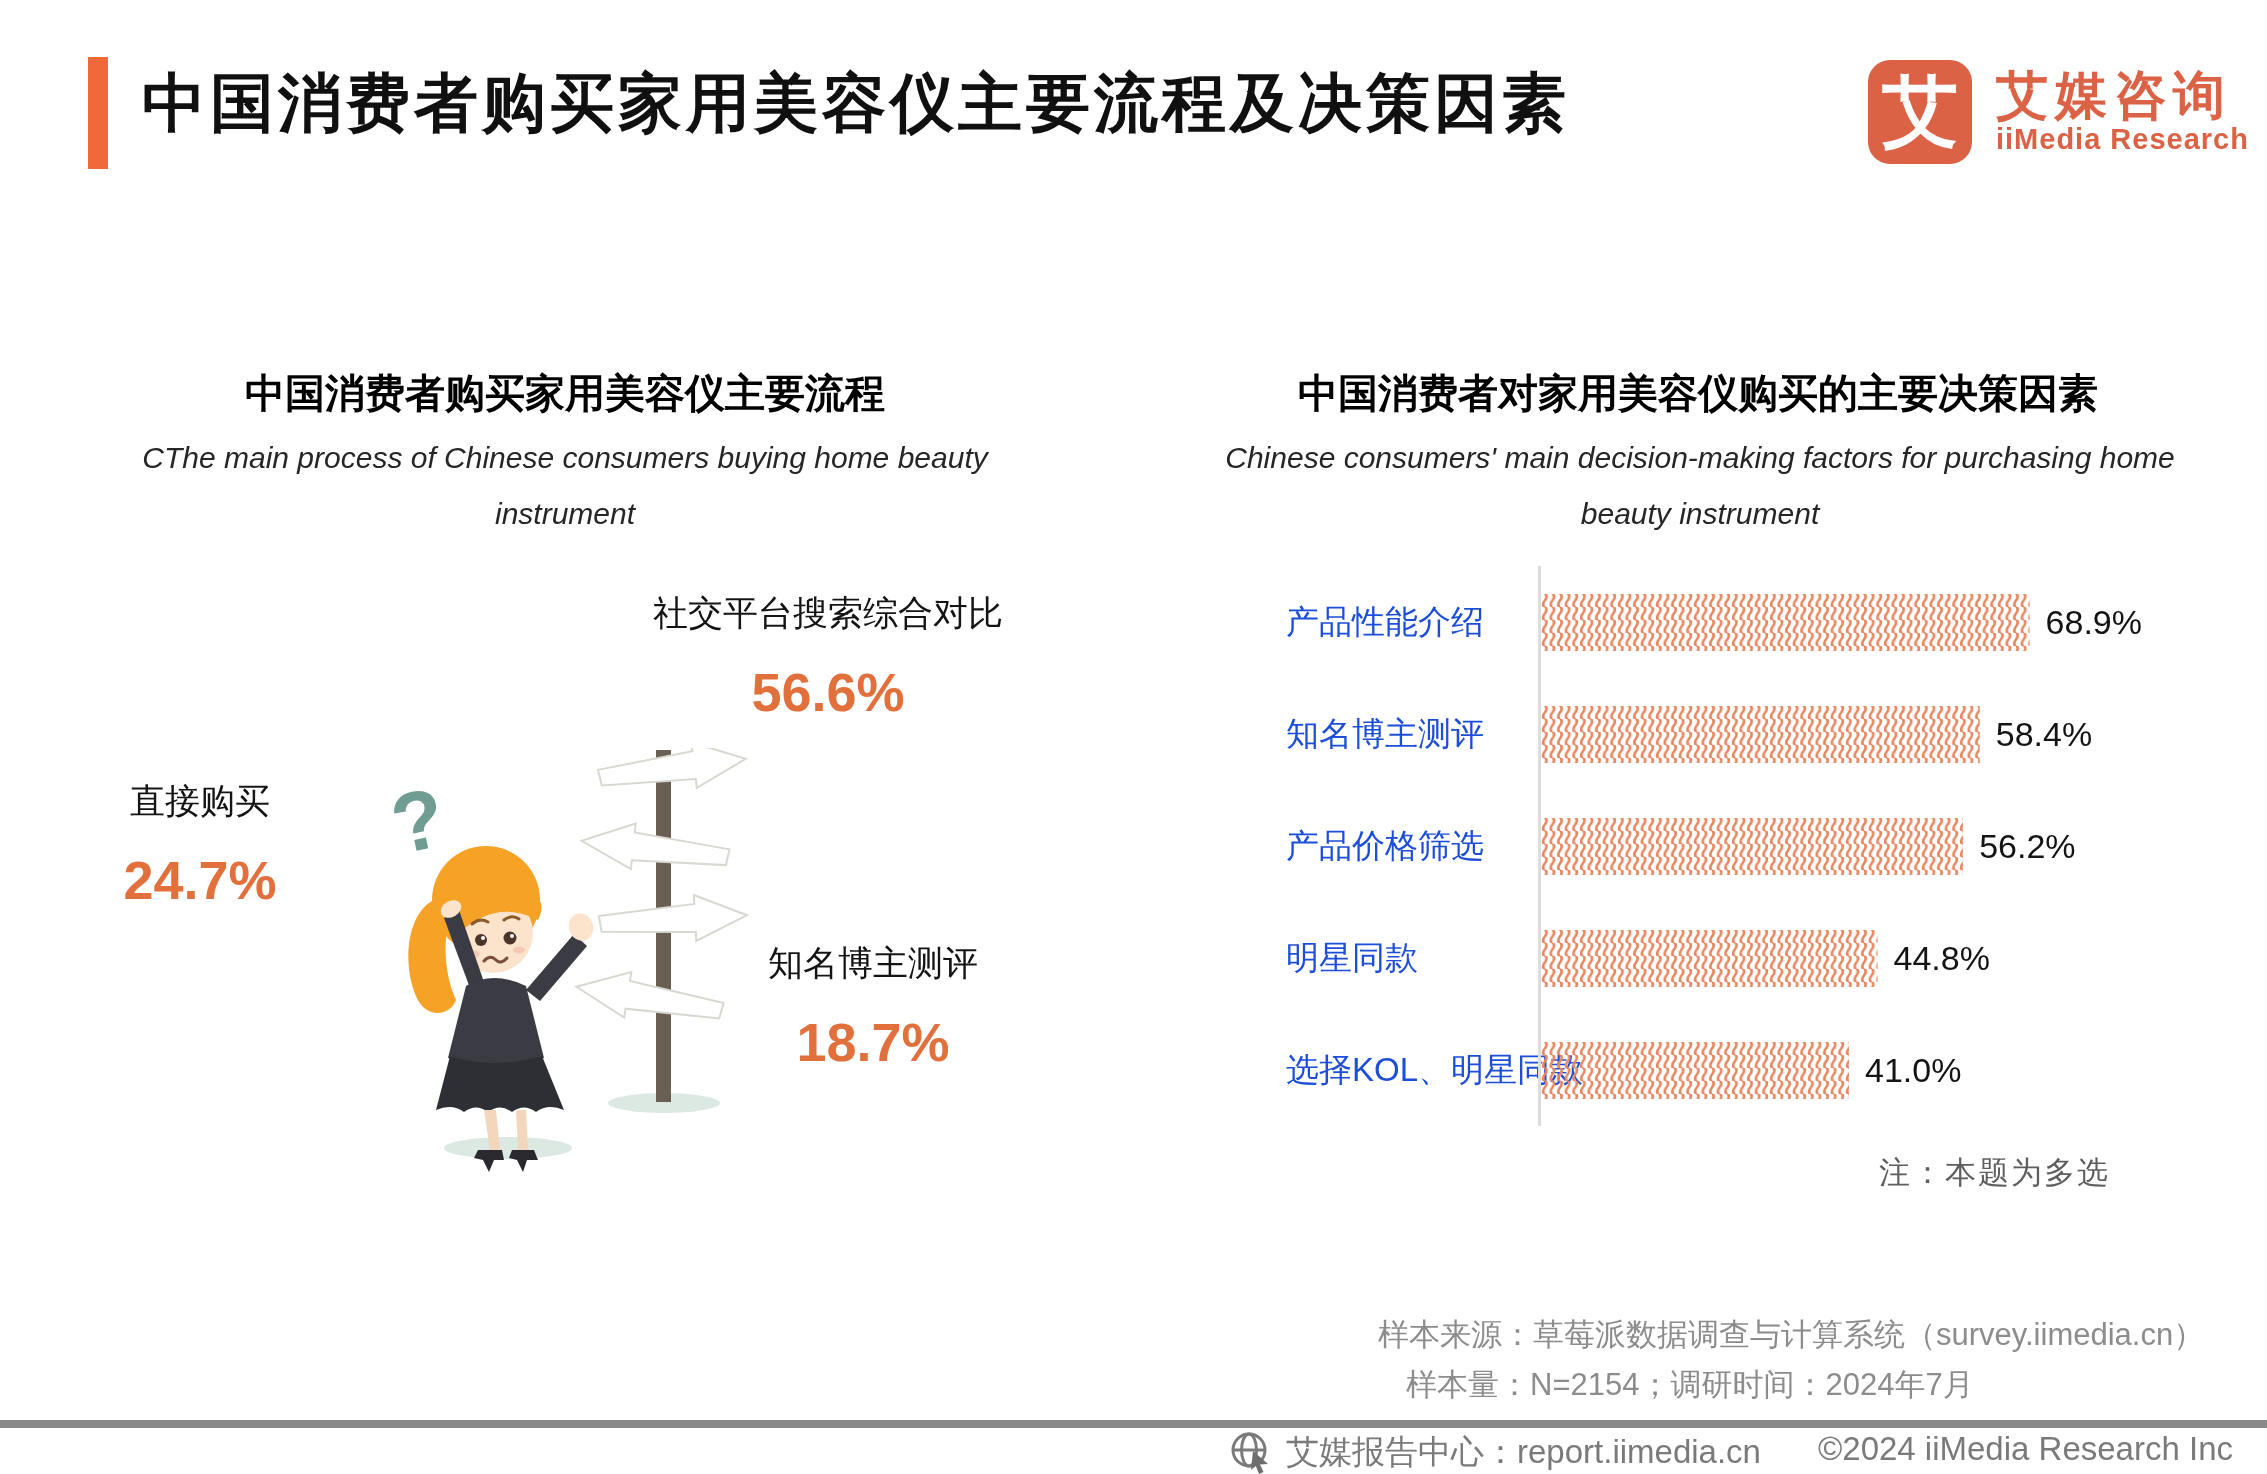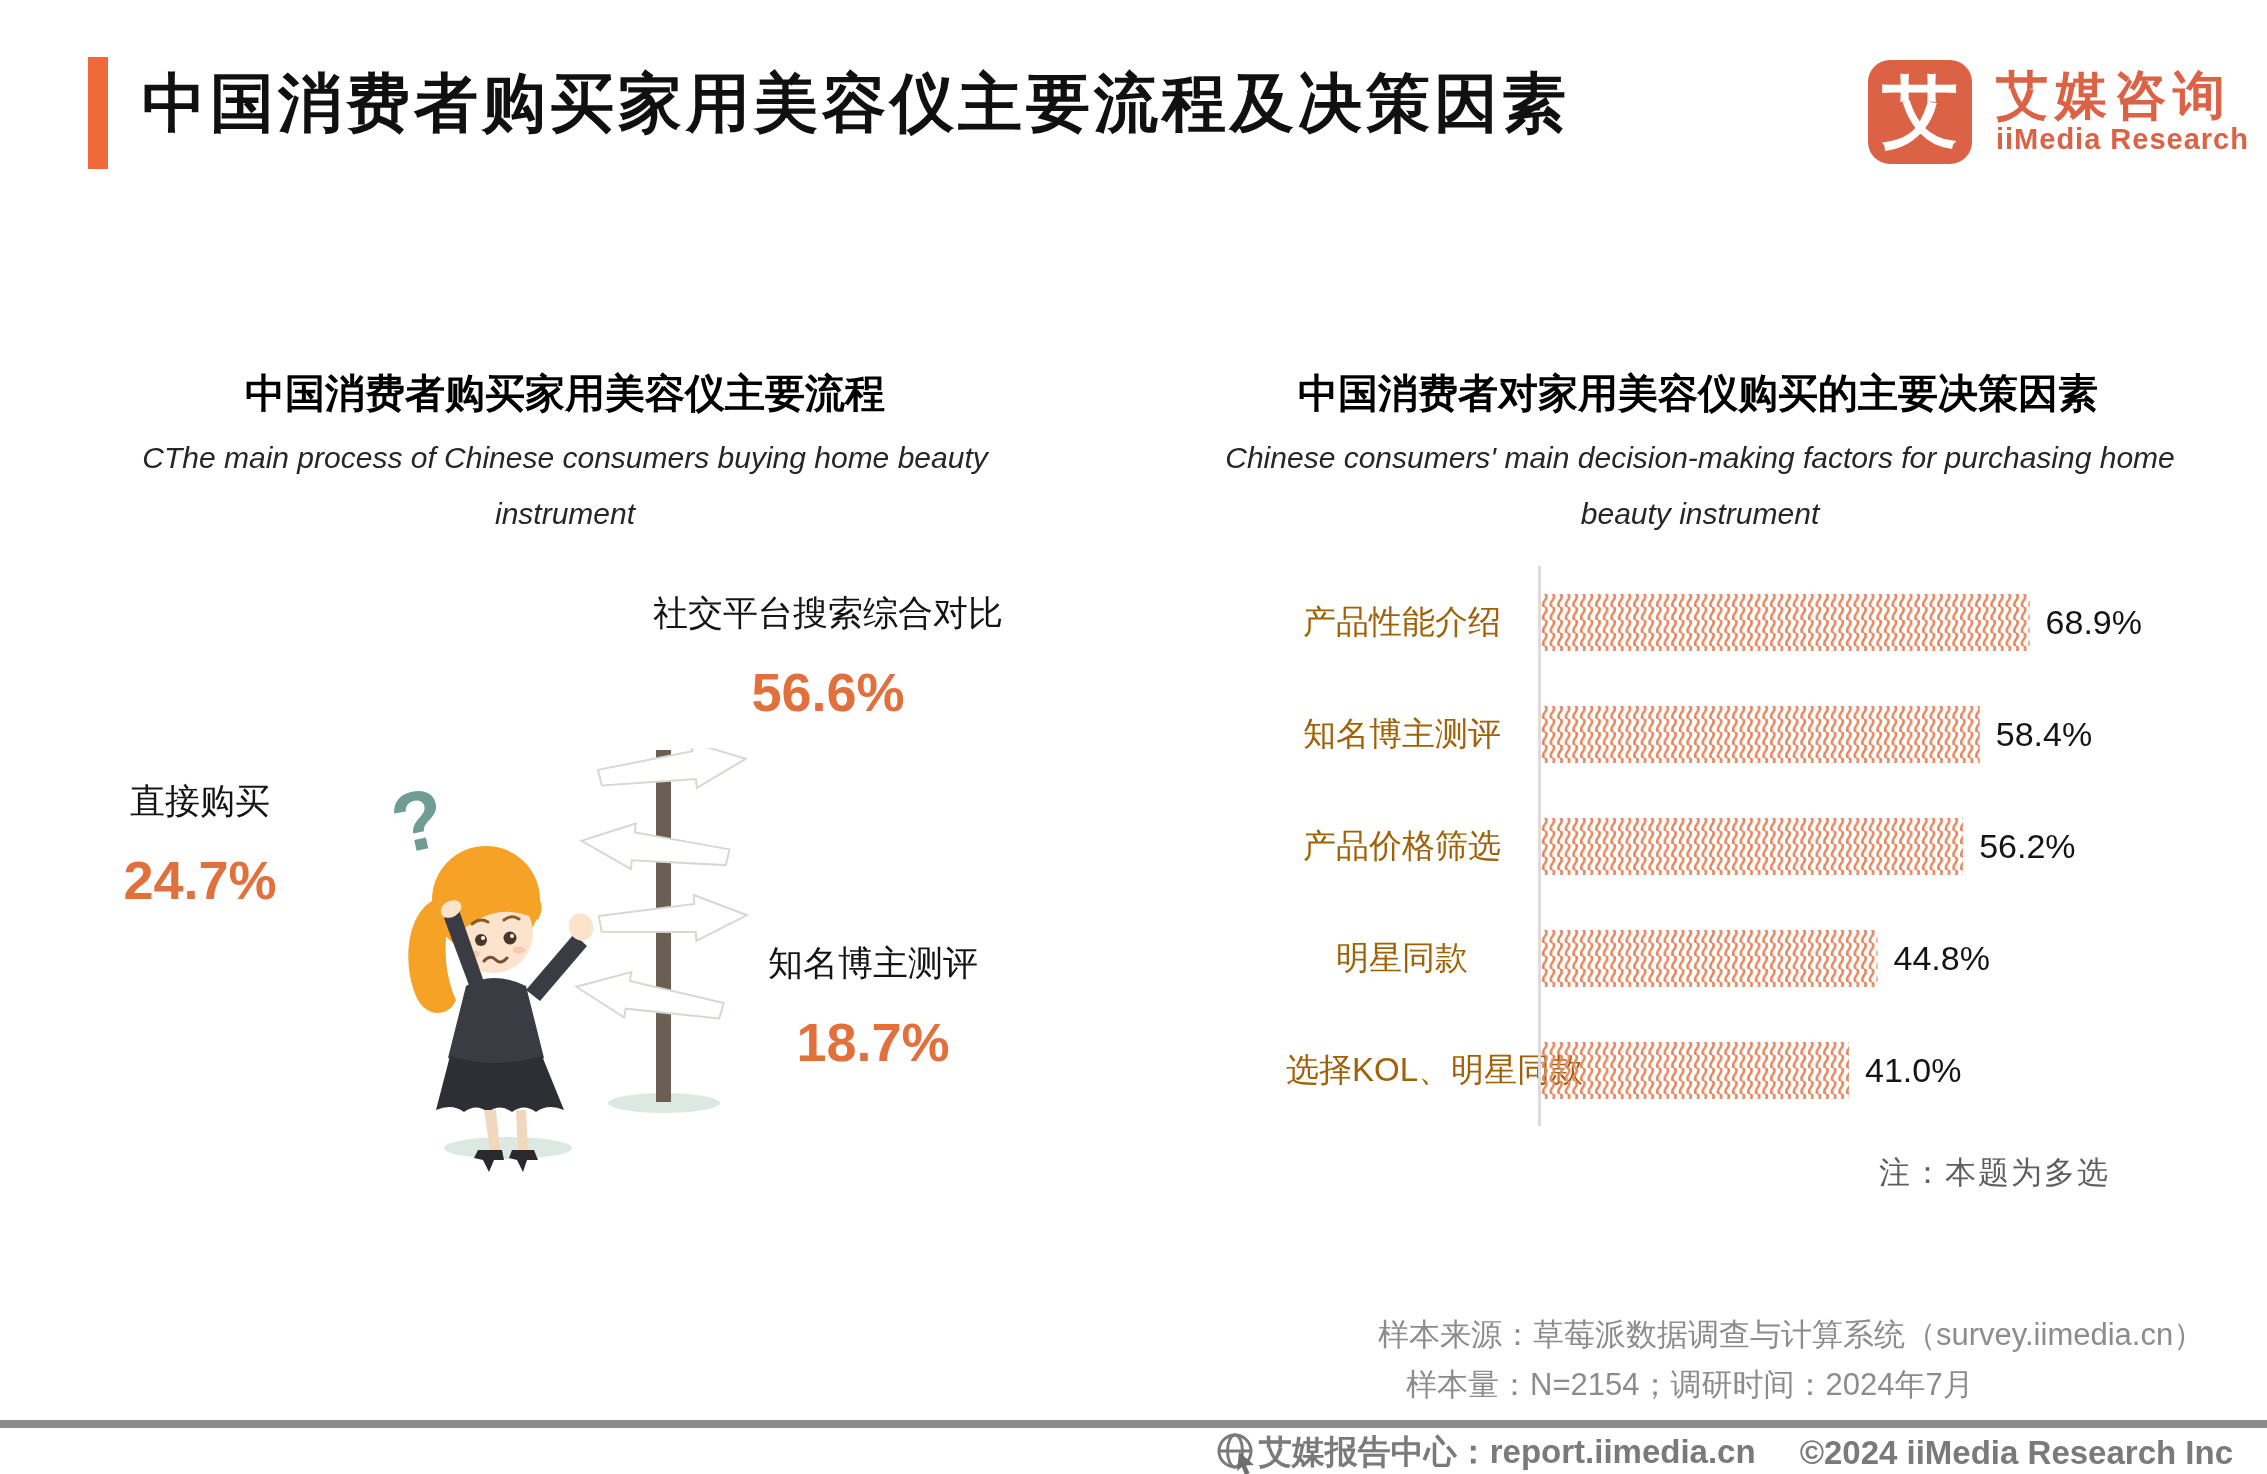--- a/index.html
+++ b/index.html
@@ -29,35 +29,35 @@
   .flow-label { font-size:35px; color:#141414; white-space:nowrap; }
   .flow-value { font-size:54px; font-weight:700; color:#E2703C; margin-top:24px; }
   .flow-direct  { left:60px;  top:778px; width:280px; }
   .flow-social  { left:608px; top:590px; width:440px; }
   .flow-blogger { left:698px; top:940px; width:350px; }
   .illustration { position:absolute; left:378px; top:748px; width:424px; height:436px; }
 
   
   .barchart { position:absolute; left:1286px; top:566px; width:960px; }
   .bar-row  { display:flex; align-items:center; height:112px; }
-  .bar-label { width:252px; padding-right:20px; font-size:33px; color:#a16207; text-align:center; white-space:nowrap; }
+  .bar-label { width:252px; padding-right:20px; font-size:33px; color:#1d4ed8; text-align:left; white-space:nowrap; }
   .bar-track { width:604px; align-self:stretch; display:flex; align-items:center; border-left:3px solid #DCDCDC; }
   .bar { height:57px; }
   .bar svg { width:100%; height:100%; display:block; }
   .bar-value { font-size:34px; color:#141414; margin-left:16px; white-space:nowrap; }
   .chart-note { position:absolute; left:1430px; top:1152px; width:680px; text-align:right;
                 font-size:31px; color:#5E5E5E; letter-spacing:2px; }
 
   
   .data-source   { position:absolute; left:26px;   top:1348px; font-size:33px; color:#8C8C8C; }
   .sample-source { position:absolute; left:1378px; top:1314px; font-size:31px; color:#8C8C8C; }
   .sample-size   { position:absolute; left:1406px; top:1364px; font-size:31px; color:#8C8C8C; }
   .divider { position:absolute; left:0; top:1420px; width:2267px; height:8px; background:#8A8A8A; }
-  .footer-line { position:absolute; right:34px; top:1430px; display:flex; align-items:center; gap:0;
-                 color:#7A7A7A; font-size:33px; font-weight:700; }
+  .footer-line { position:absolute; right:34px; top:1430px; display:flex; gap:13px;
+                 color:#7A7A7A; font-size:33px; font-weight:400; }
   .footer-line .copyright { margin-left:44px; }
 </style>
 </head>
 <body>
 
 <svg width="0" height="0" style="position:absolute" aria-hidden="true">
   <defs>
     <pattern id="wavepat" width="7.6" height="13" patternUnits="userSpaceOnUse">
       <path d="M3.8 -1 Q7.2 2.5 3.8 6.5 Q0.4 10.5 3.8 14" fill="none" stroke="#E8875F" stroke-width="2.6" stroke-linecap="round"></path>
     </pattern>

